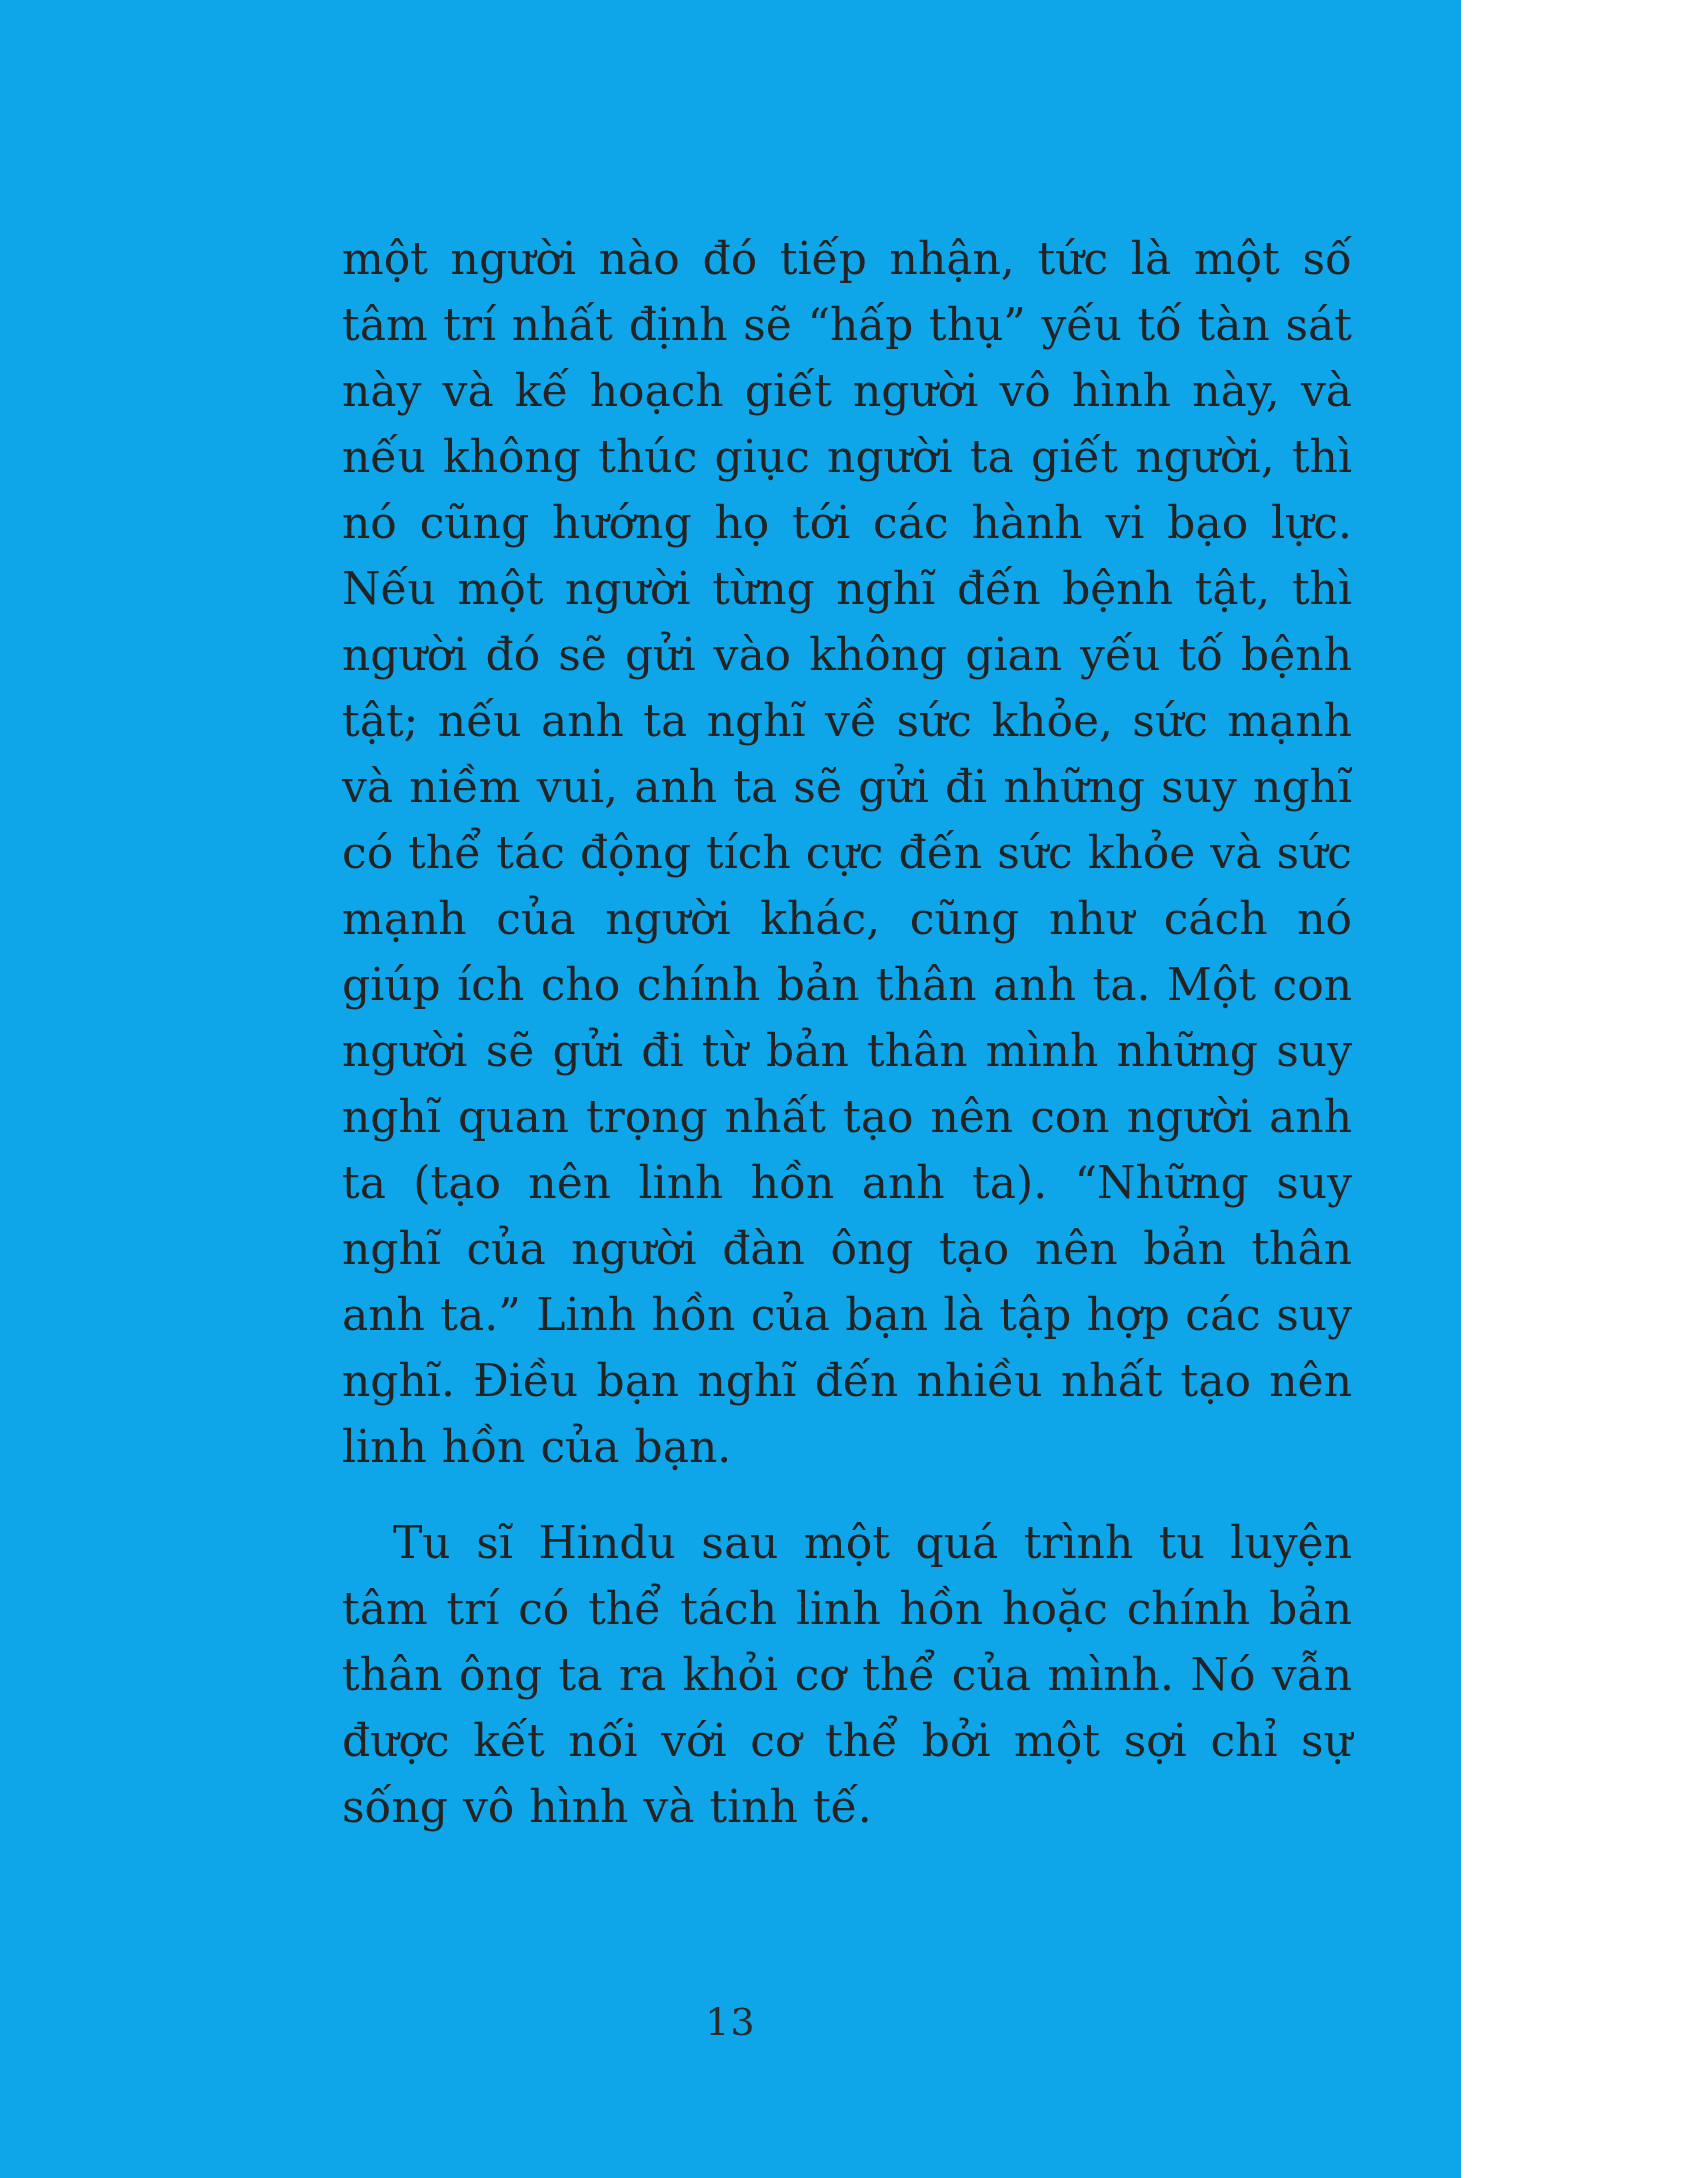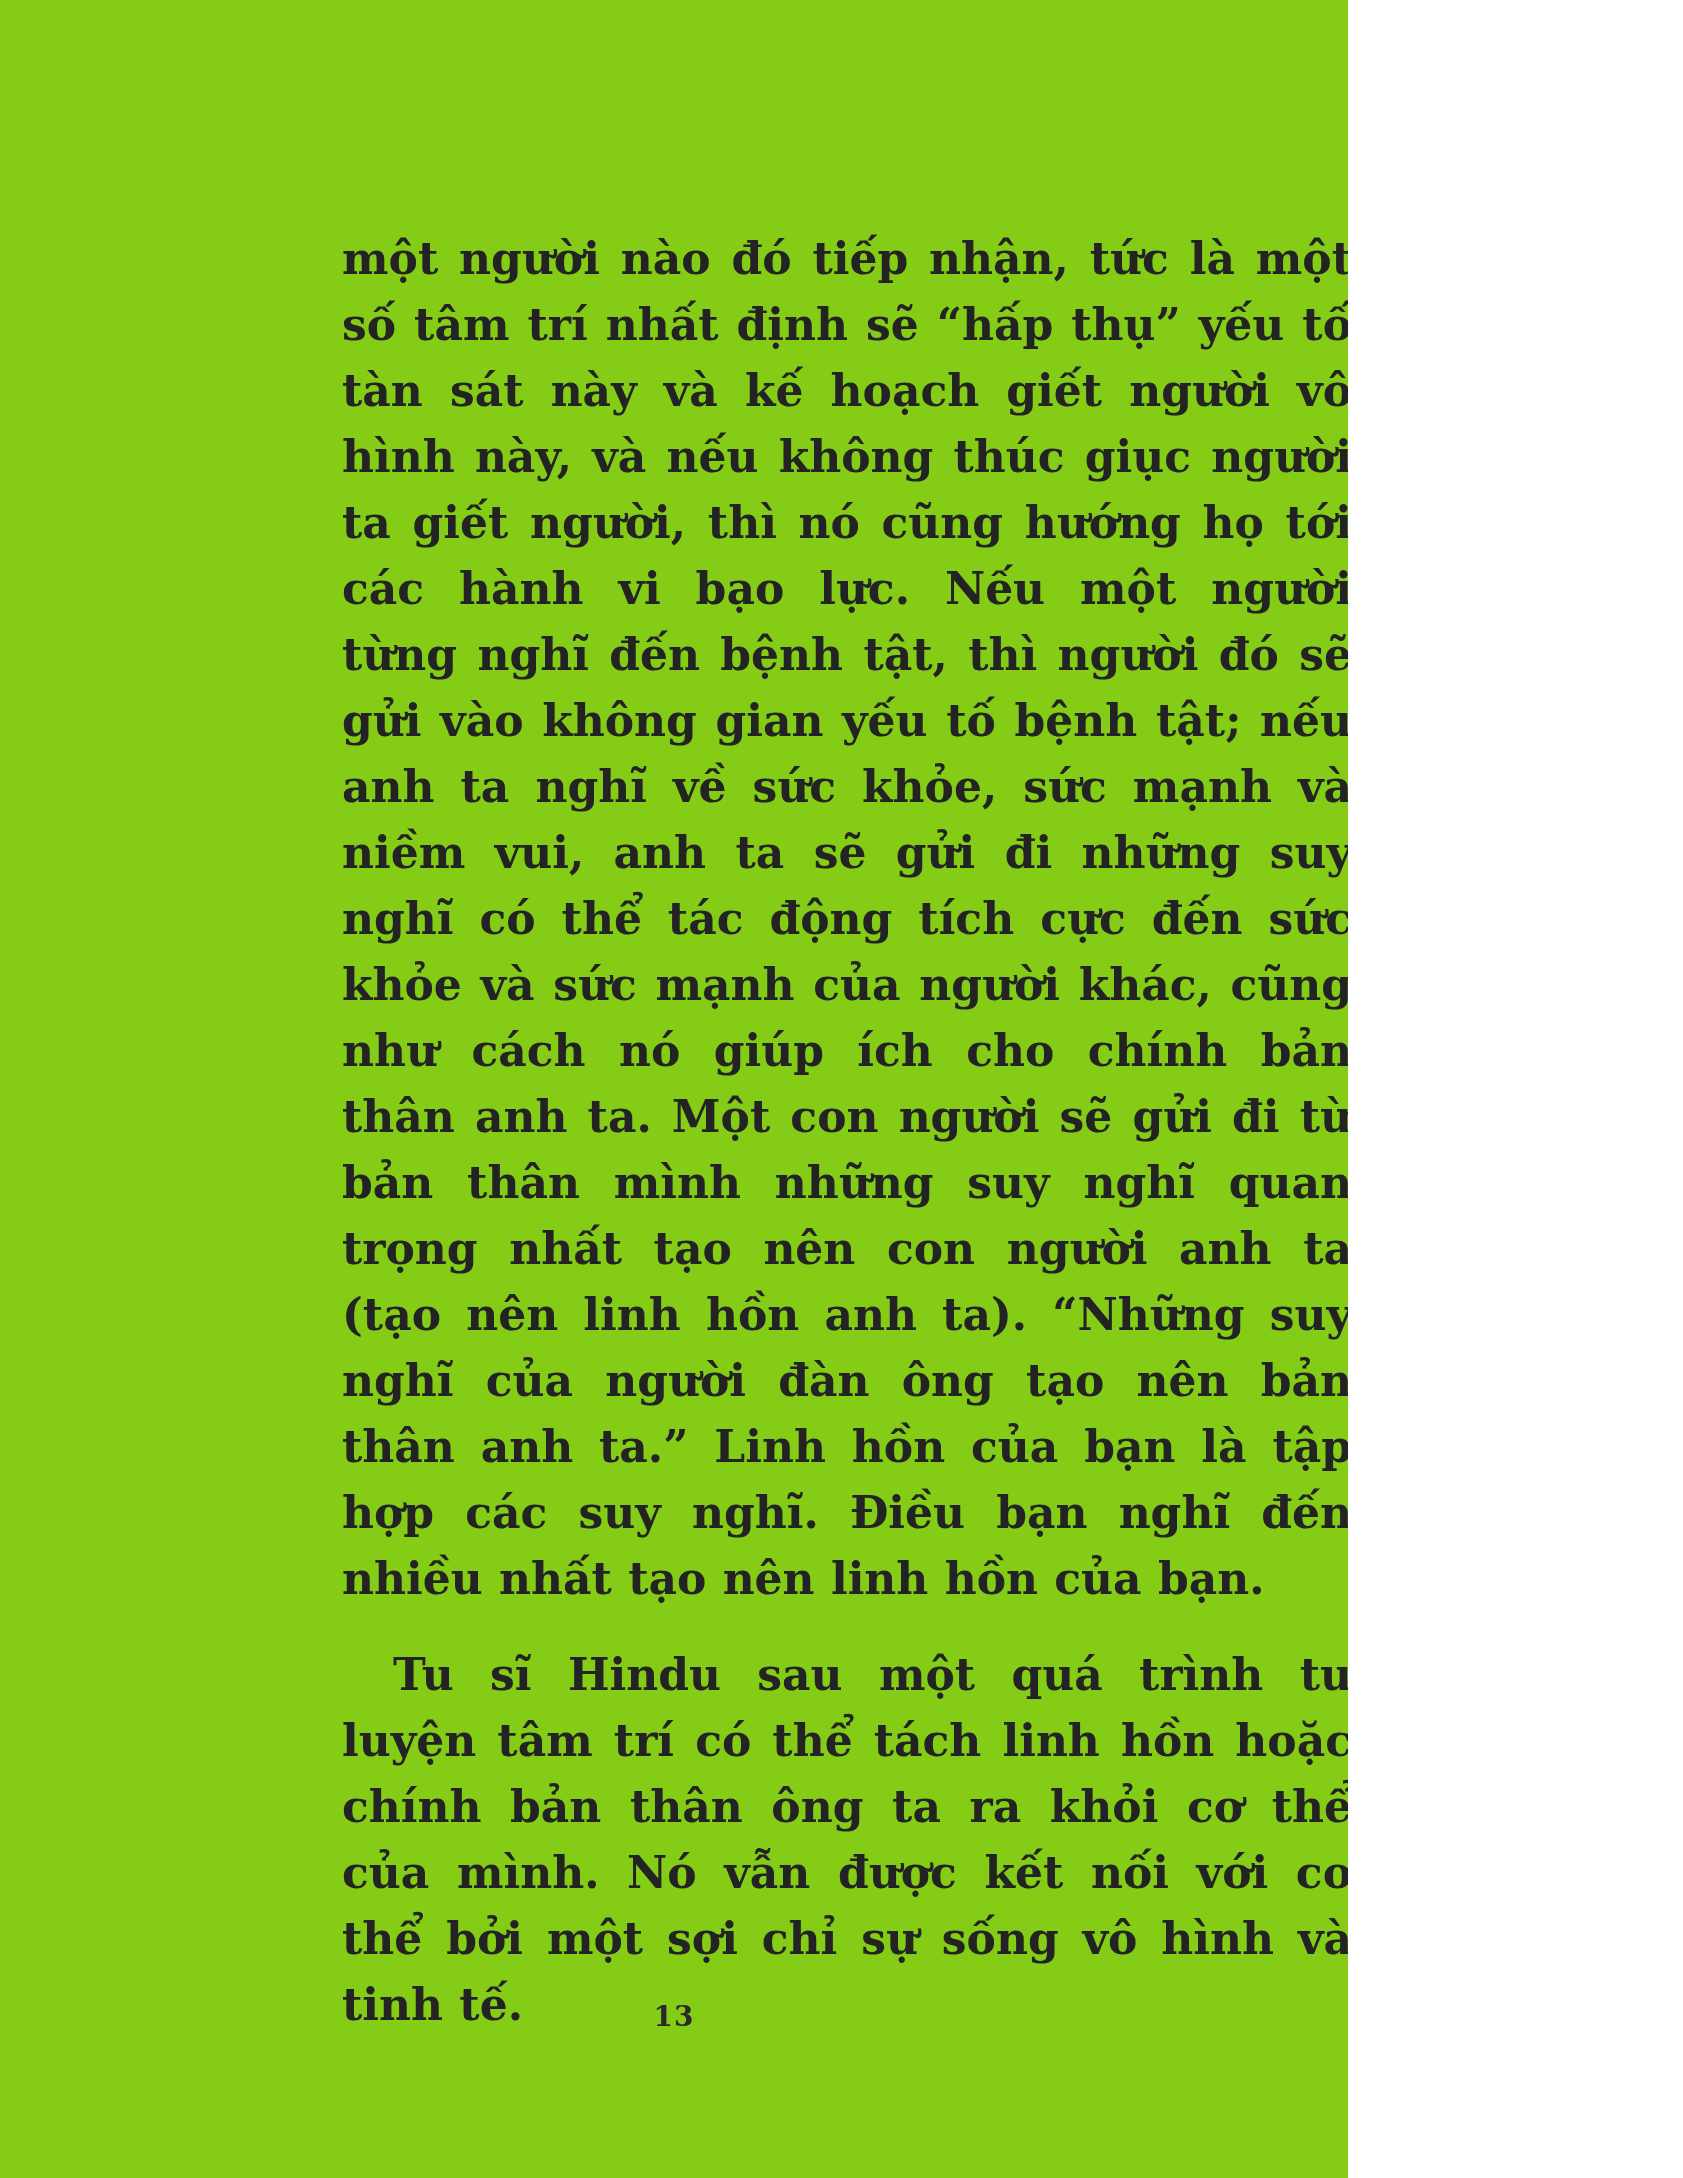--- a/index.html
+++ b/index.html
@@ -2,27 +2,26 @@
 <html lang="vi"><head>
 <meta charset="utf-8">
 <style>
   html, body {
     margin: 0;
     padding: 0;
     background: #ffffff;
   }
   .book-page {
     position: relative;
-    width: 1348px;
+    width: 1461px;
     height: 2178px;
-    background: #84cc16;
+    background: #0ea5e9;
     color: #232323;
     font-family: "DejaVu Serif", "Liberation Serif", serif;
     overflow: hidden;
-    font-weight: bold;
   }
   .text-block {
     position: absolute;
     top: 226px;
     left: 342px;
     width: 1010px;
   }
   .para {
     margin: 0 0 30px 0;
     font-size: 44px;
@@ -33,21 +32,21 @@
   }
   .para.indent {
     text-indent: 51px;
   }
   .page-footer {
     position: absolute;
     top: 2000px;
     left: 0;
     width: 100%;
     text-align: center;
-    font-size: 28px;
+    font-size: 38px;
     color: #2a2a2a;
     letter-spacing: 1px;
   }
 </style>
 </head>
 <body>
 
 <div class="book-page">
   <main class="text-block">
     <p class="para">một người nào đó tiếp nhận, tức là một số tâm trí nhất định sẽ “hấp thụ” yếu tố tàn sát này và kế hoạch giết người vô hình này, và nếu không thúc giục người ta giết người, thì nó cũng hướng họ tới các hành vi bạo lực. Nếu một người từng nghĩ đến bệnh tật, thì người đó sẽ gửi vào không gian yếu tố bệnh tật; nếu anh ta nghĩ về sức khỏe, sức mạnh và niềm vui, anh ta sẽ gửi đi những suy nghĩ có thể tác động tích cực đến sức khỏe và sức mạnh của người khác, cũng như cách nó giúp ích cho chính bản thân anh ta. Một con người sẽ gửi đi từ bản thân mình những suy nghĩ quan trọng nhất tạo nên con người anh ta (tạo nên linh hồn anh ta). “Những suy nghĩ của người đàn ông tạo nên bản thân anh ta.” Linh hồn của bạn là tập hợp các suy nghĩ. Điều bạn nghĩ đến nhiều nhất tạo nên linh hồn của bạn.</p>

